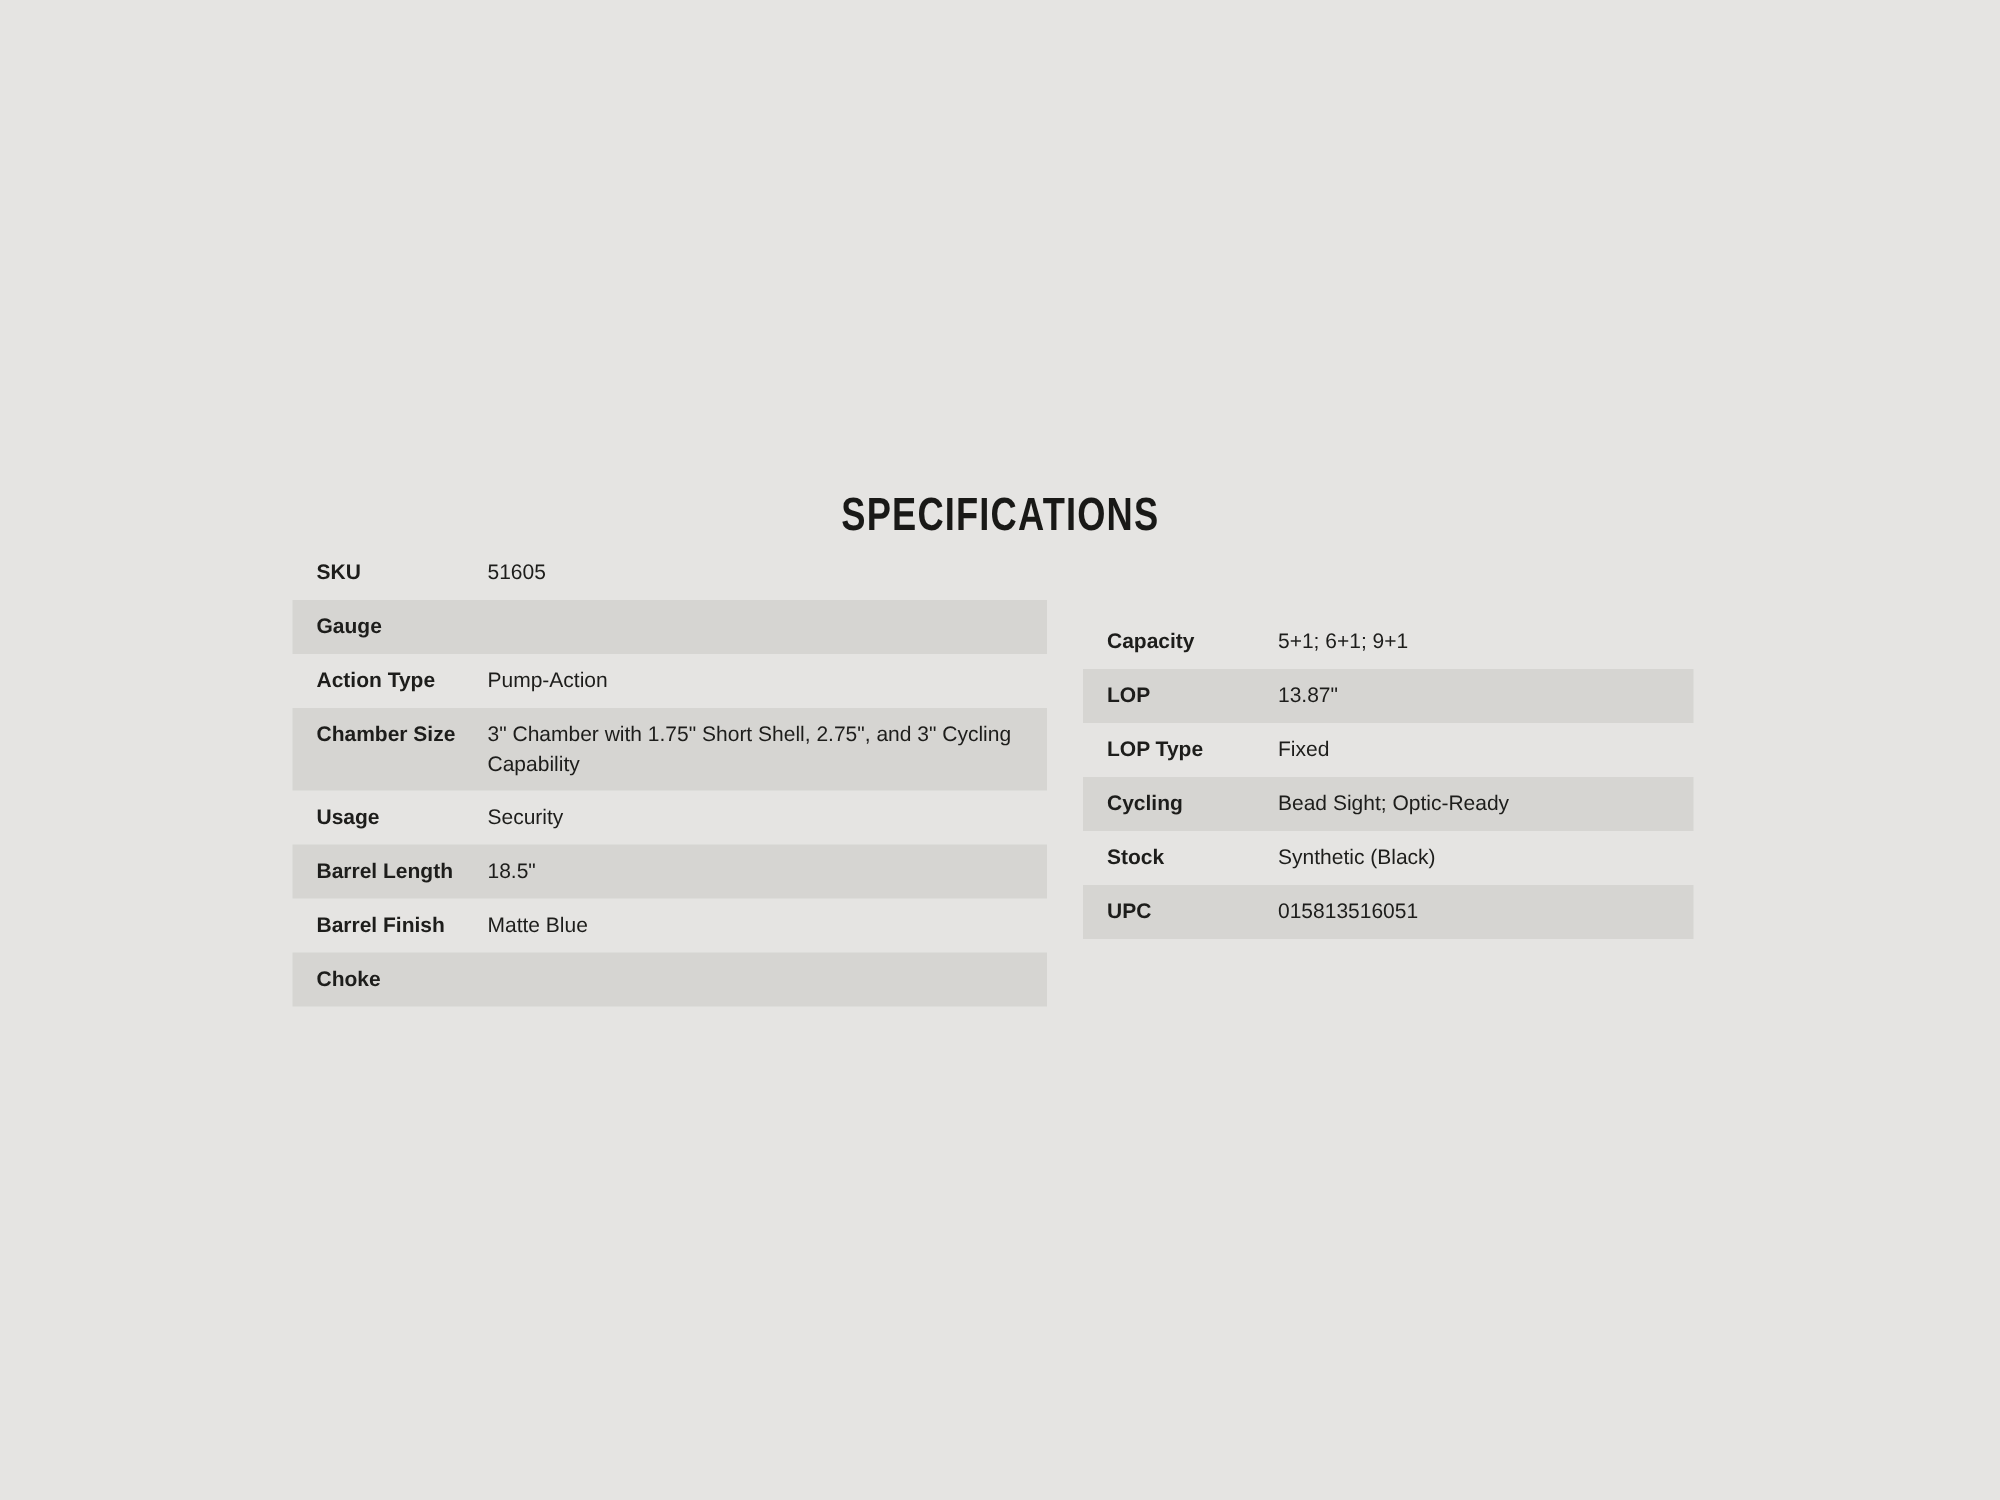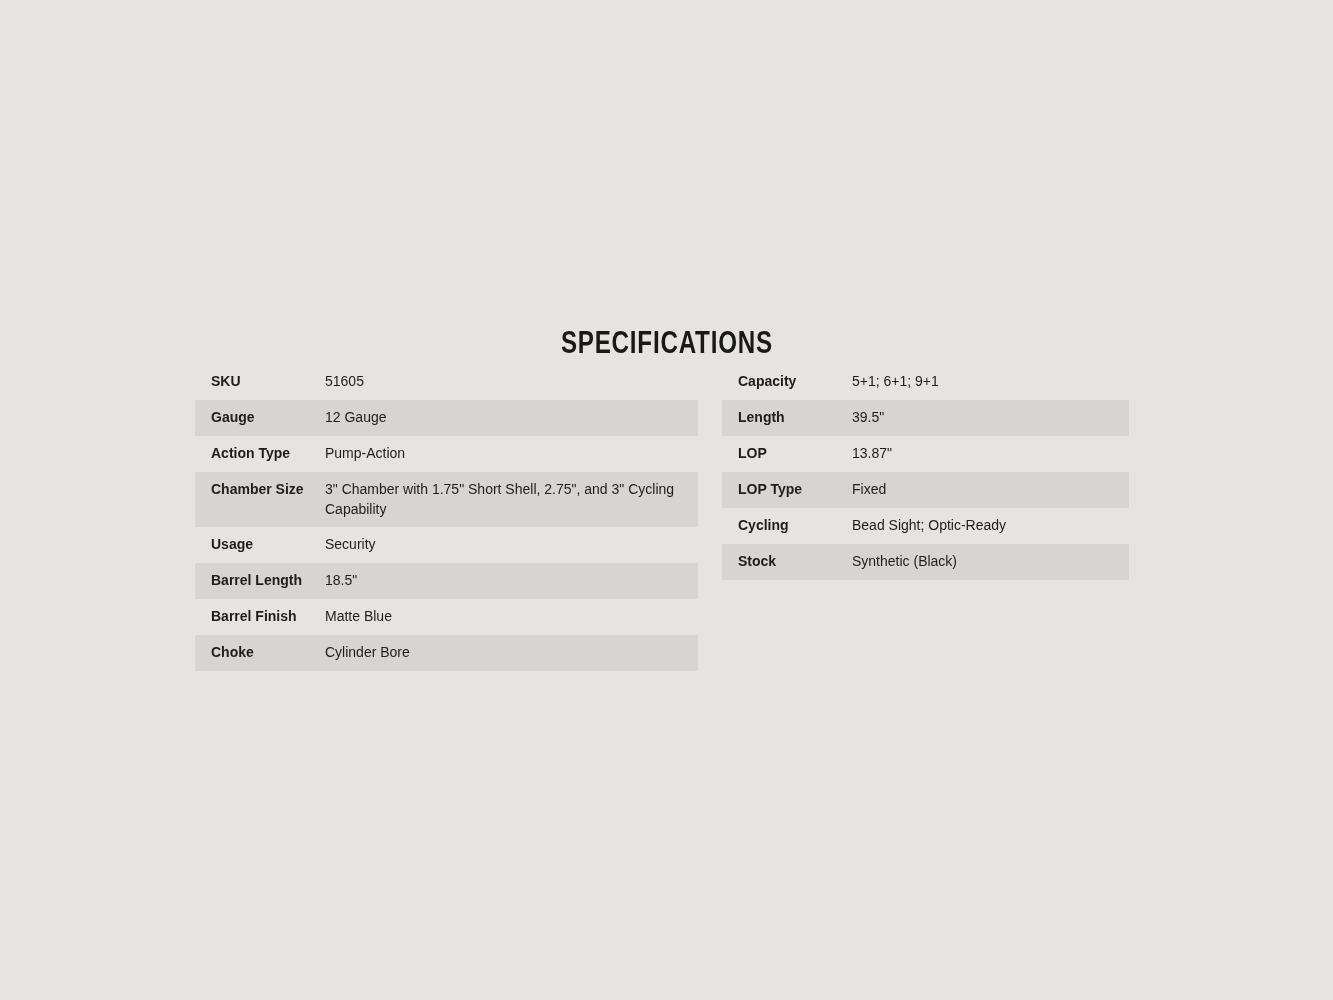--- a/index.html
+++ b/index.html
@@ -36,21 +36,21 @@
     transform-origin: center;
     letter-spacing: 1px;
   }
   .tables-wrap {
     position: absolute;
     left: 195px;
     top: 364px;
     width: 934px;
     display: flex;
     gap: 24px;
-    align-items: flex-start;
+    align-items: center;
   }
   .spec-table {
     display: block;
   }
   .spec-table.left  { width: 503px; }
   .spec-table.right { width: 407px; }
   .spec-row {
     display: flex;
     align-items: flex-start;
     box-sizing: border-box;
@@ -84,21 +84,20 @@
 
   <div class="tables-wrap">
 
     <div class="spec-table left">
       <div class="spec-row">
         <div class="spec-label">SKU</div>
         <div class="spec-value">51605</div>
       </div>
       <div class="spec-row">
         <div class="spec-label">Gauge</div>
-        <div class="spec-value">12 Gauge</div>
       </div>
       <div class="spec-row">
         <div class="spec-label">Action Type</div>
         <div class="spec-value">Pump-Action</div>
       </div>
       <div class="spec-row">
         <div class="spec-label">Chamber Size</div>
         <div class="spec-value">3" Chamber with 1.75" Short Shell, 2.75", and 3" Cycling Capability</div>
       </div>
       <div class="spec-row">
@@ -108,45 +107,44 @@
       <div class="spec-row">
         <div class="spec-label">Barrel Length</div>
         <div class="spec-value">18.5"</div>
       </div>
       <div class="spec-row">
         <div class="spec-label">Barrel Finish</div>
         <div class="spec-value">Matte Blue</div>
       </div>
       <div class="spec-row">
         <div class="spec-label">Choke</div>
-        <div class="spec-value">Cylinder Bore</div>
       </div>
     </div>
 
     <div class="spec-table right">
       <div class="spec-row">
         <div class="spec-label">Capacity</div>
         <div class="spec-value">5+1; 6+1; 9+1</div>
-      </div>
-      <div class="spec-row">
-        <div class="spec-label">Length</div>
-        <div class="spec-value">39.5"</div>
       </div>
       <div class="spec-row">
         <div class="spec-label">LOP</div>
         <div class="spec-value">13.87"</div>
       </div>
       <div class="spec-row">
         <div class="spec-label">LOP Type</div>
         <div class="spec-value">Fixed</div>
       </div>
       <div class="spec-row">
         <div class="spec-label">Cycling</div>
         <div class="spec-value">Bead Sight; Optic-Ready</div>
       </div>
       <div class="spec-row">
         <div class="spec-label">Stock</div>
         <div class="spec-value">Synthetic (Black)</div>
       </div>
+      <div class="spec-row">
+        <div class="spec-label">UPC</div>
+        <div class="spec-value">015813516051</div>
+      </div>
     </div>
 
   </div>
 </div>
 
 </body></html>

